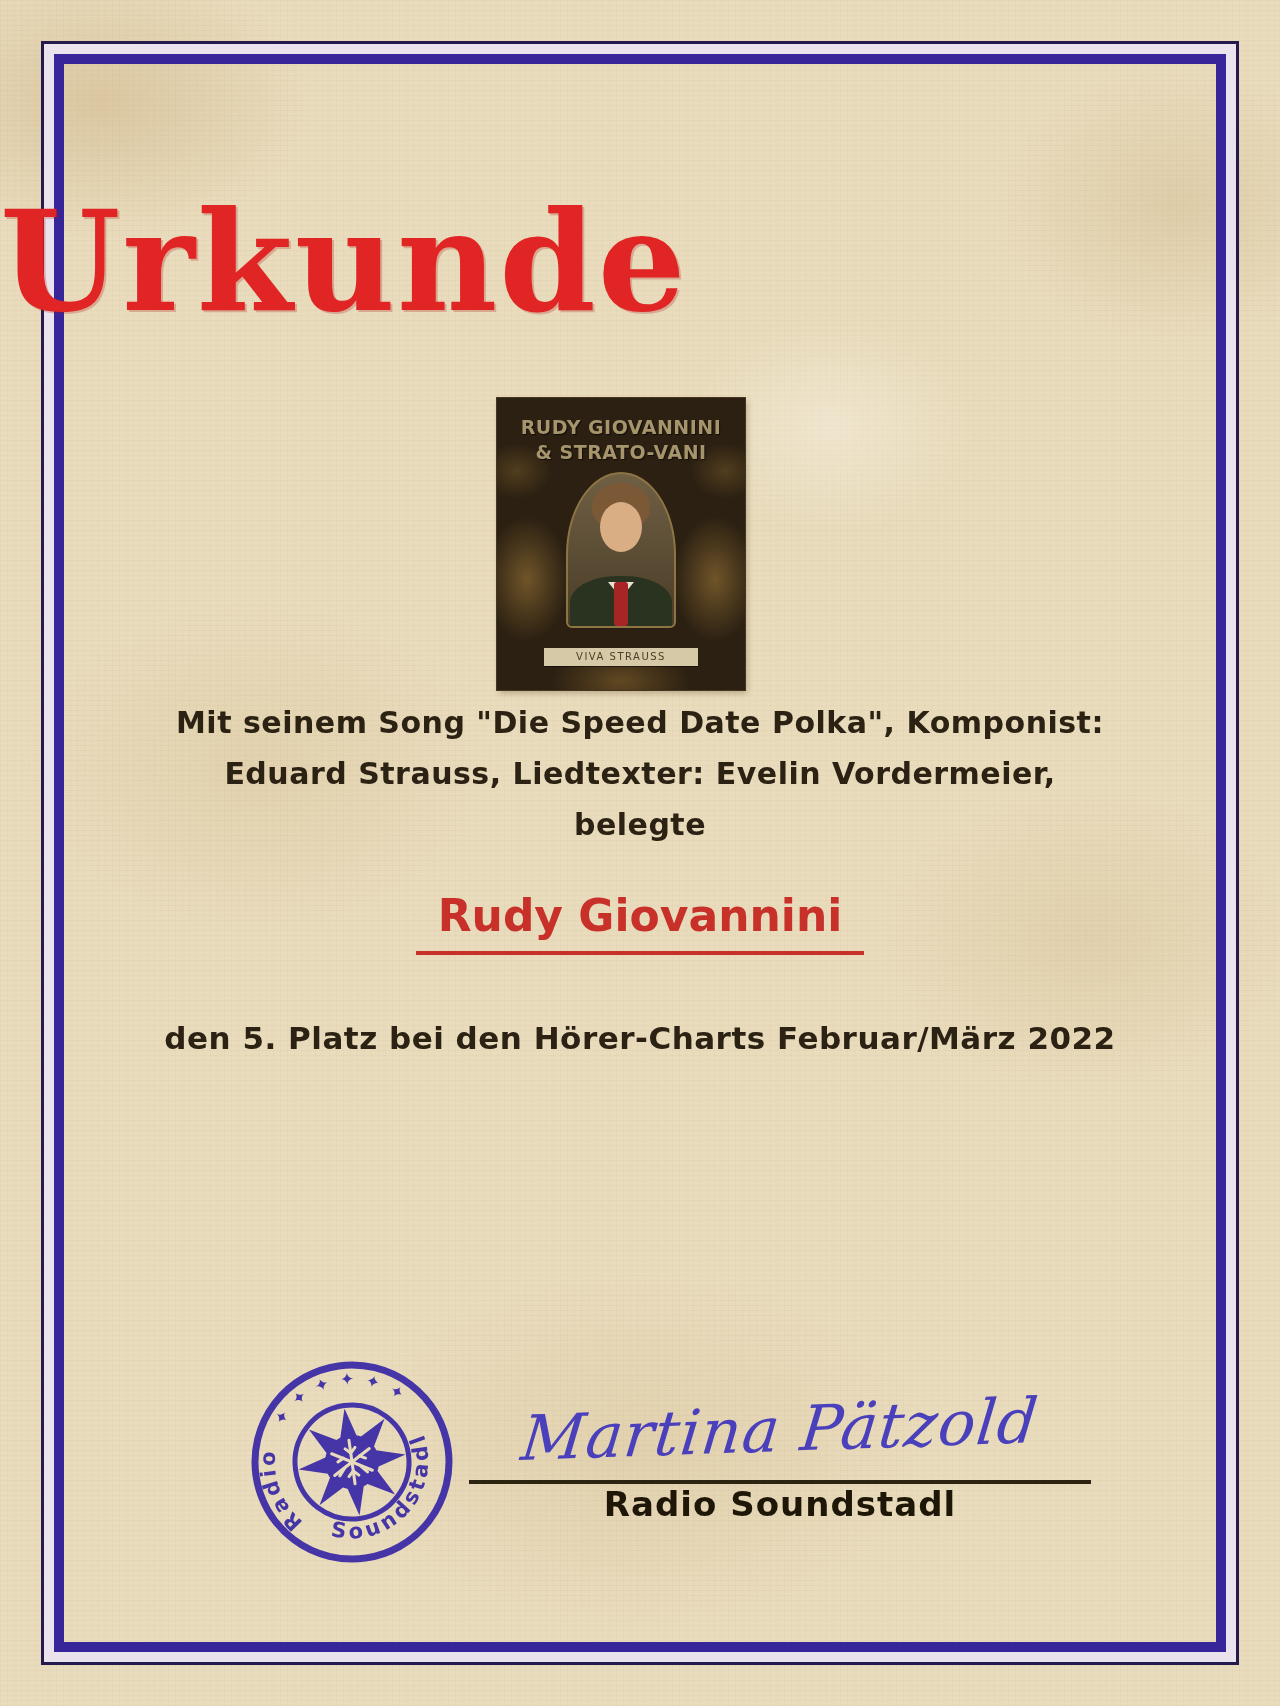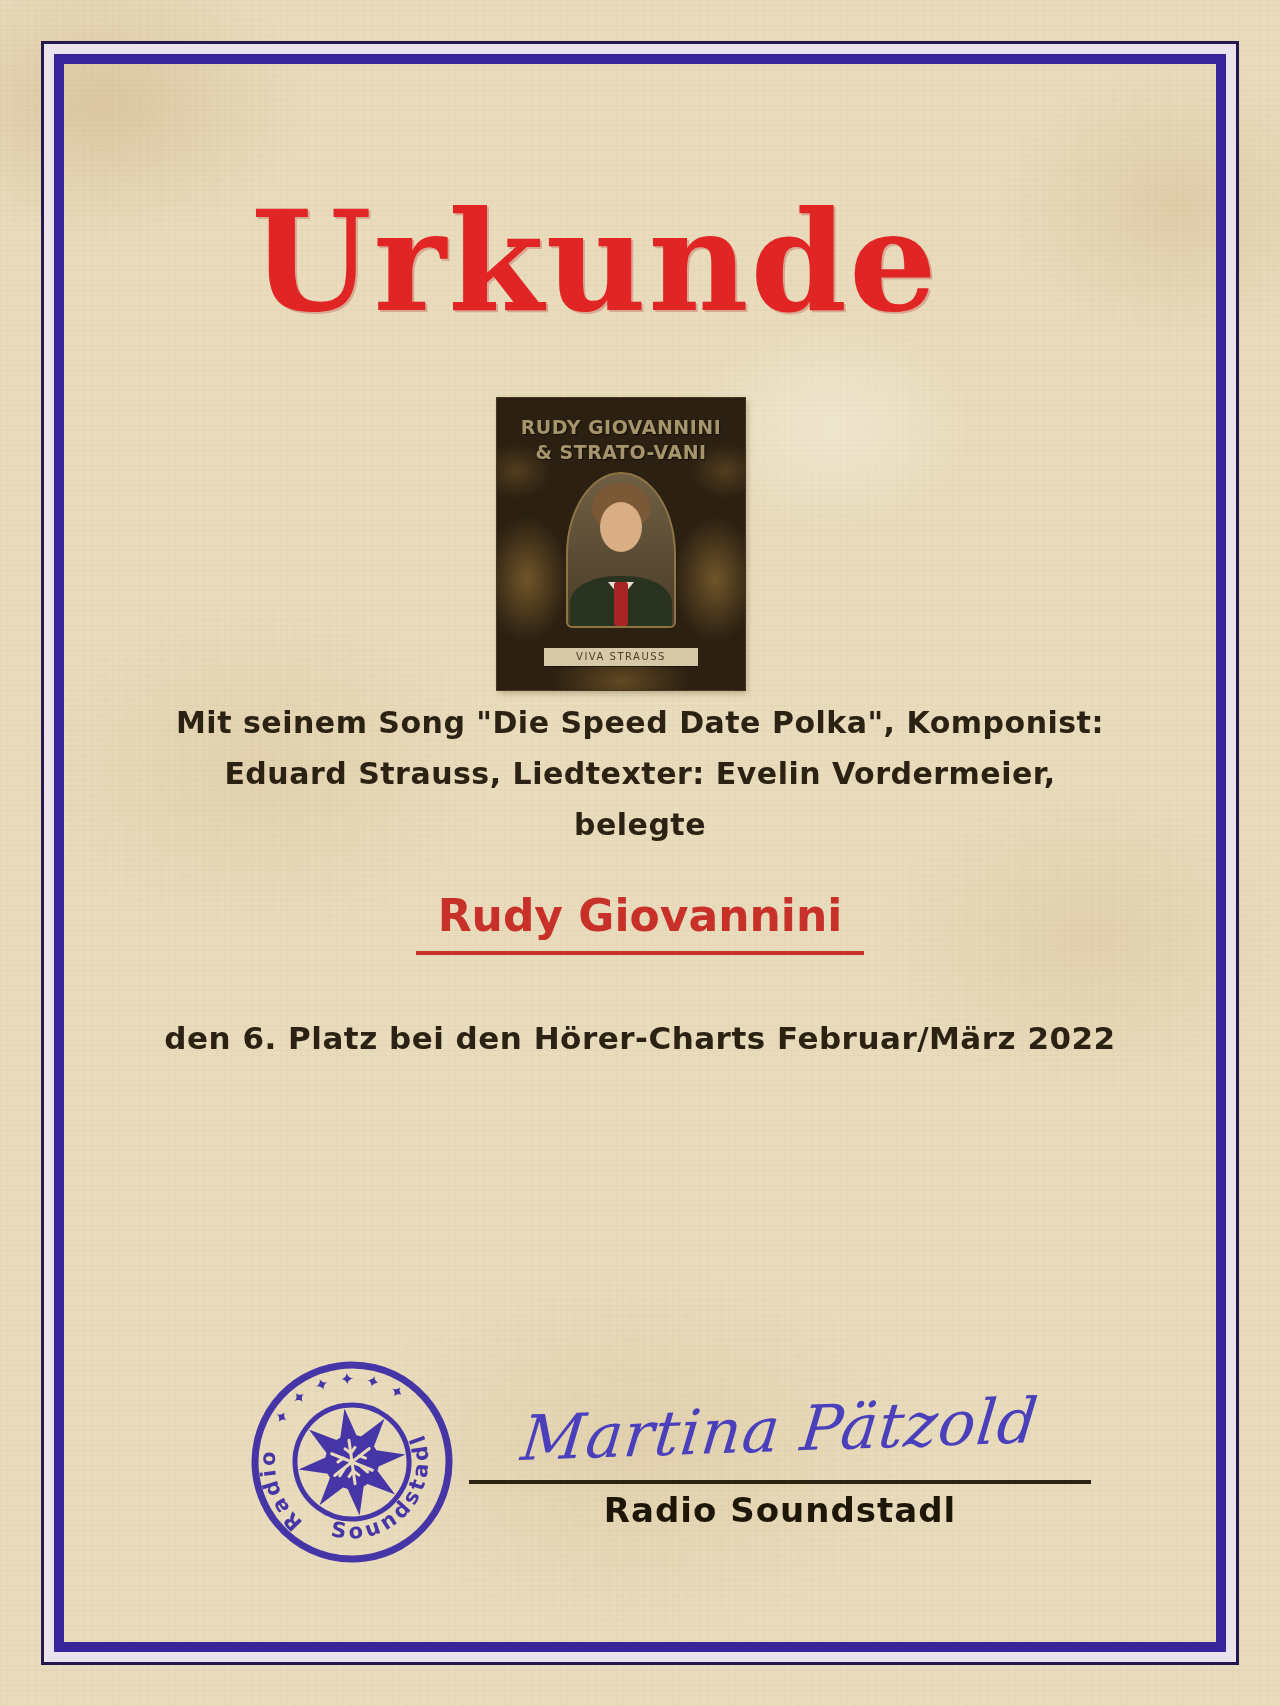--- a/index.html
+++ b/index.html
@@ -17,21 +17,21 @@
       repeating-linear-gradient(0deg, rgba(164,132,82,.06) 0 1px, transparent 1px 5px),
       repeating-linear-gradient(90deg, rgba(164,132,82,.05) 0 1px, transparent 1px 7px);
   }
   
   .frame-line{position:absolute;inset:41px;border:3px solid #241a4e;pointer-events:none;}
   .frame-gap{position:absolute;inset:44px;border:10px solid #eae3ed;pointer-events:none;}
   .frame-band{position:absolute;inset:54px;border:10px solid #38259a;pointer-events:none;}
 
   
   .title{
-    position:absolute;top:84px;left:0;width:1190px;text-align:center;
+    position:absolute;top:84px;left:0;width:1190px;text-align:left;
     font-family:"DejaVu Serif",serif;font-weight:bold;font-size:138px;line-height:1.25;
     color:#e12424;letter-spacing:2px;text-shadow:2px 2px 0 rgba(170,20,20,.25);
   }
 
   
   .album{
     position:absolute;left:497px;top:398px;width:248px;height:292px;
     background-color:#2b2012;
     background-image:
       radial-gradient(ellipse 60px 90px at 12% 62%, rgba(168,128,60,.55), transparent 70%),
@@ -80,21 +80,21 @@
   
   .stamp{position:absolute;left:245px;top:1355px;width:214px;height:214px;opacity:.94;}
 
   
   .sig-block{position:absolute;left:455px;top:1378px;width:650px;text-align:center;}
   .sig-name{
     font-family:"DejaVu Serif",serif;font-style:italic;font-size:62px;line-height:104px;
     color:#4a40bb;transform:rotate(-2deg) skewX(-8deg);letter-spacing:1px;white-space:nowrap;
   }
   .sig-line{height:0;border-top:4px solid #2c2310;margin:-2px 14px 0 14px;}
-  .sig-org{margin-top:6px;font-weight:bold;font-size:34px;color:#1e1708;letter-spacing:1px;}
+  .sig-org{font-weight:bold;font-size:34px;color:#1e1708;letter-spacing:1px;}
 </style>
 </head>
 <body>
 
 <div class="page">
 
   <div class="frame-line"></div>
   <div class="frame-gap"></div>
   <div class="frame-band"></div>
 
@@ -119,21 +119,21 @@
     <div>Mit seinem Song "Die Speed Date Polka", Komponist:</div>
     <div>Eduard Strauss, Liedtexter: Evelin Vordermeier,</div>
     <div>belegte</div>
   </div>
 
   <div class="recipient">
     <span>Rudy Giovannini</span>
   </div>
 
   <div class="bodytext award">
-    <div>den 6. Platz bei den Hörer-Charts Februar/März 2022</div>
+    <div>den 5. Platz bei den Hörer-Charts Februar/März 2022</div>
   </div>
 
 
   <svg class="stamp" viewBox="-107 -107 214 214">
     <g transform="rotate(-8)" fill="none" stroke="#3c2ba6">
       <circle r="97" stroke-width="7"></circle>
       <circle r="57" stroke-width="5"></circle>
       <defs>
         <path id="radioPath" d="M -52,57 A 77,77 0 0 1 -71,-30"></path>
         <path id="soundPath" d="M -44,63 A 77,77 0 0 0 60,-48"></path>

